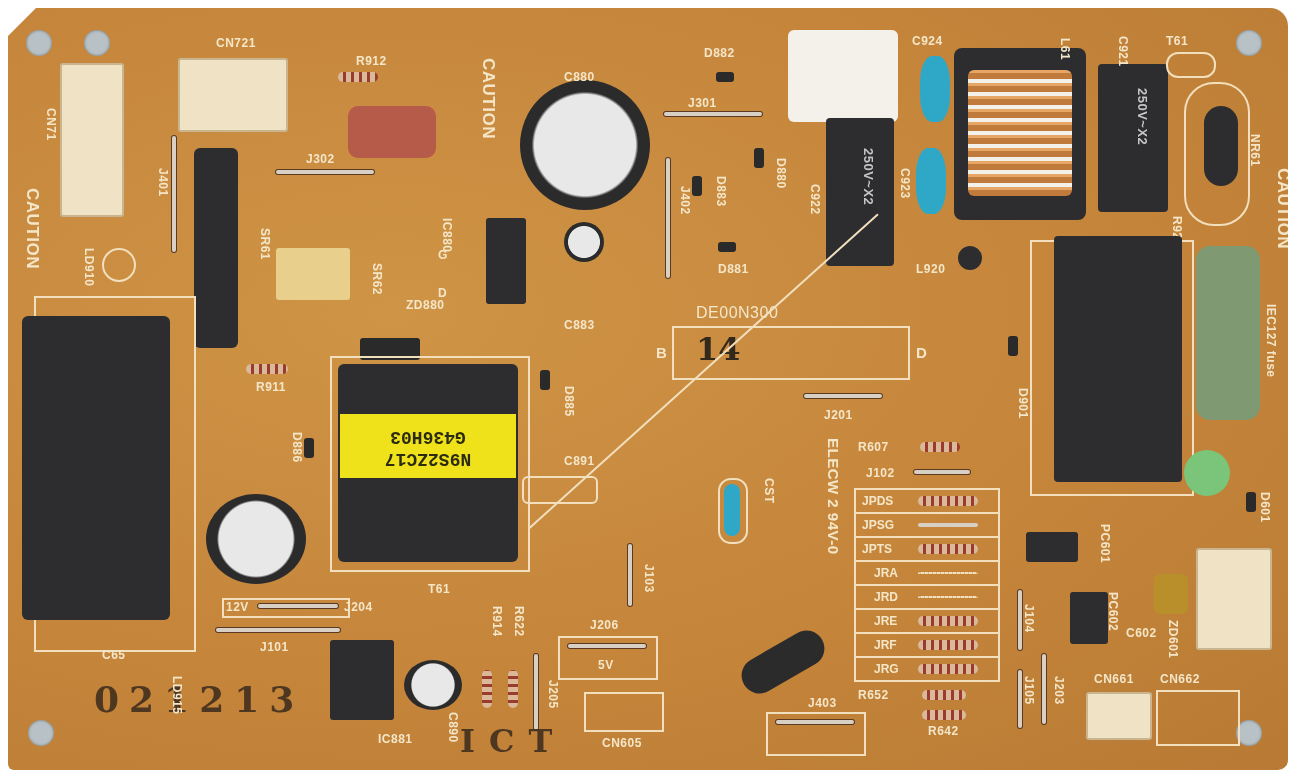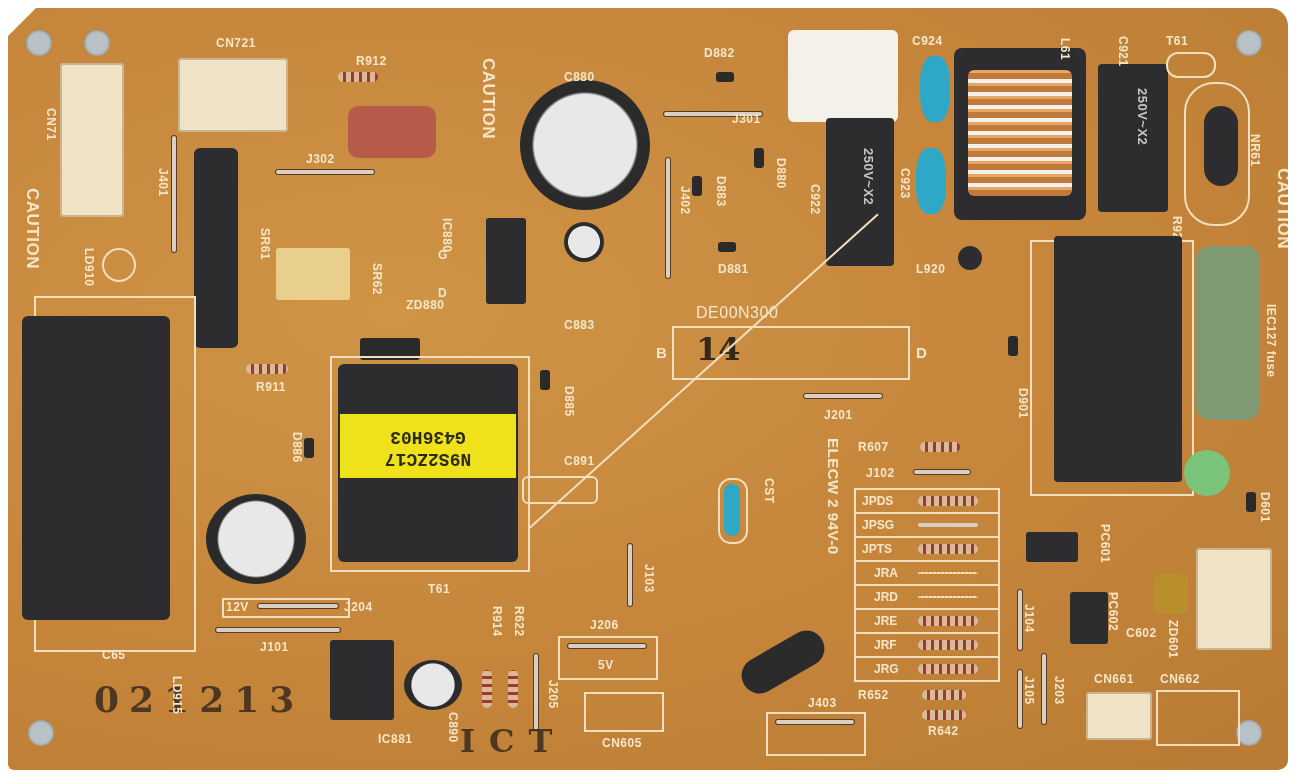--- a/index.html
+++ b/index.html
@@ -79,21 +79,21 @@
 
   <div class="silk v" style="left:446px;top:210px;">IC880</div>
   <div class="black" style="left:478px;top:210px;width:40px;height:86px;border-radius:3px;"></div>
   <div class="silk" style="left:430px;top:240px;">G</div>
   <div class="silk" style="left:430px;top:278px;">D</div>
 
   <div class="cap-top" style="left:556px;top:214px;width:40px;height:40px;"></div>
   <div class="silk" style="left:556px;top:310px;">C883</div>
 
   <div class="jumper" style="left:656px;top:104px;width:98px;"></div>
-  <div class="silk" style="left:724px;top:88px;margin-top:16px;">J301</div>
+  <div class="silk" style="left:680px;top:88px;">J301</div>
   <div class="jumperv" style="left:658px;top:150px;height:120px;"></div>
   <div class="silk v" style="left:684px;top:178px;">J402</div>
 
   <div class="silk" style="left:696px;top:38px;">D882</div>
   <div class="diode" style="left:708px;top:64px;"></div>
   <div class="diodev" style="left:746px;top:140px;"></div>
   <div class="silk v" style="left:780px;top:150px;">D880</div>
   <div class="diodev" style="left:684px;top:168px;"></div>
   <div class="silk v" style="left:720px;top:168px;">D883</div>
   <div class="diode" style="left:710px;top:234px;"></div>

